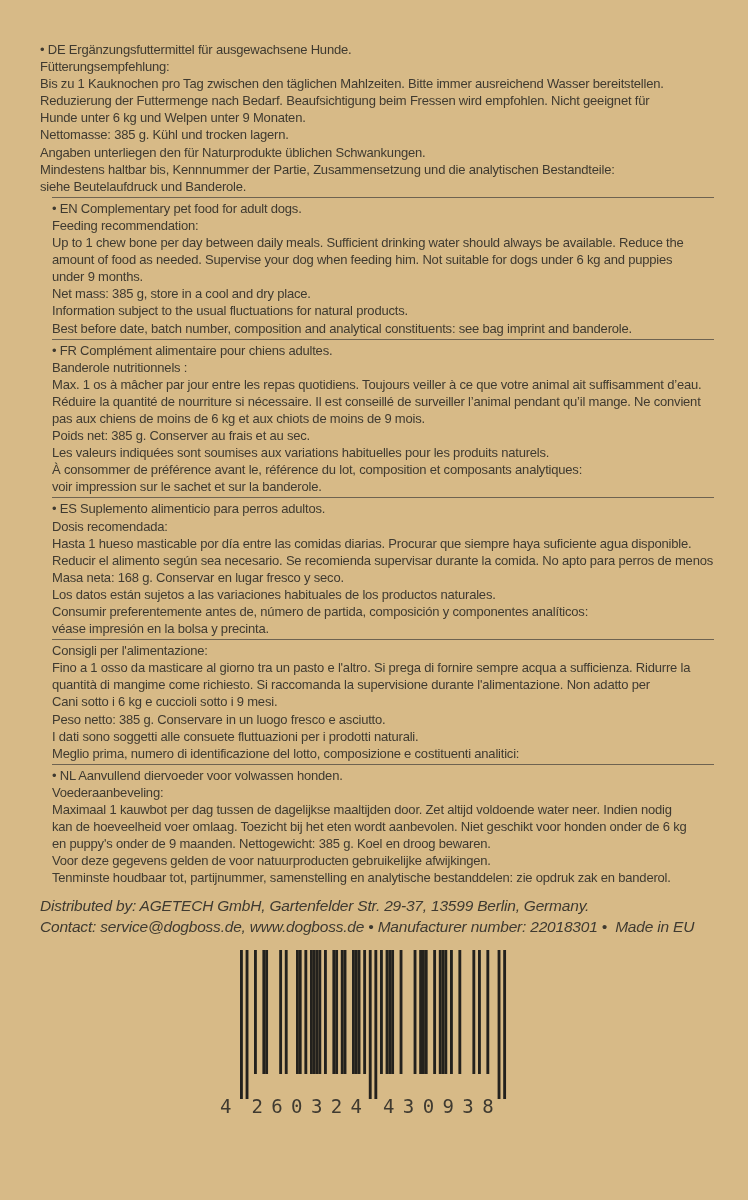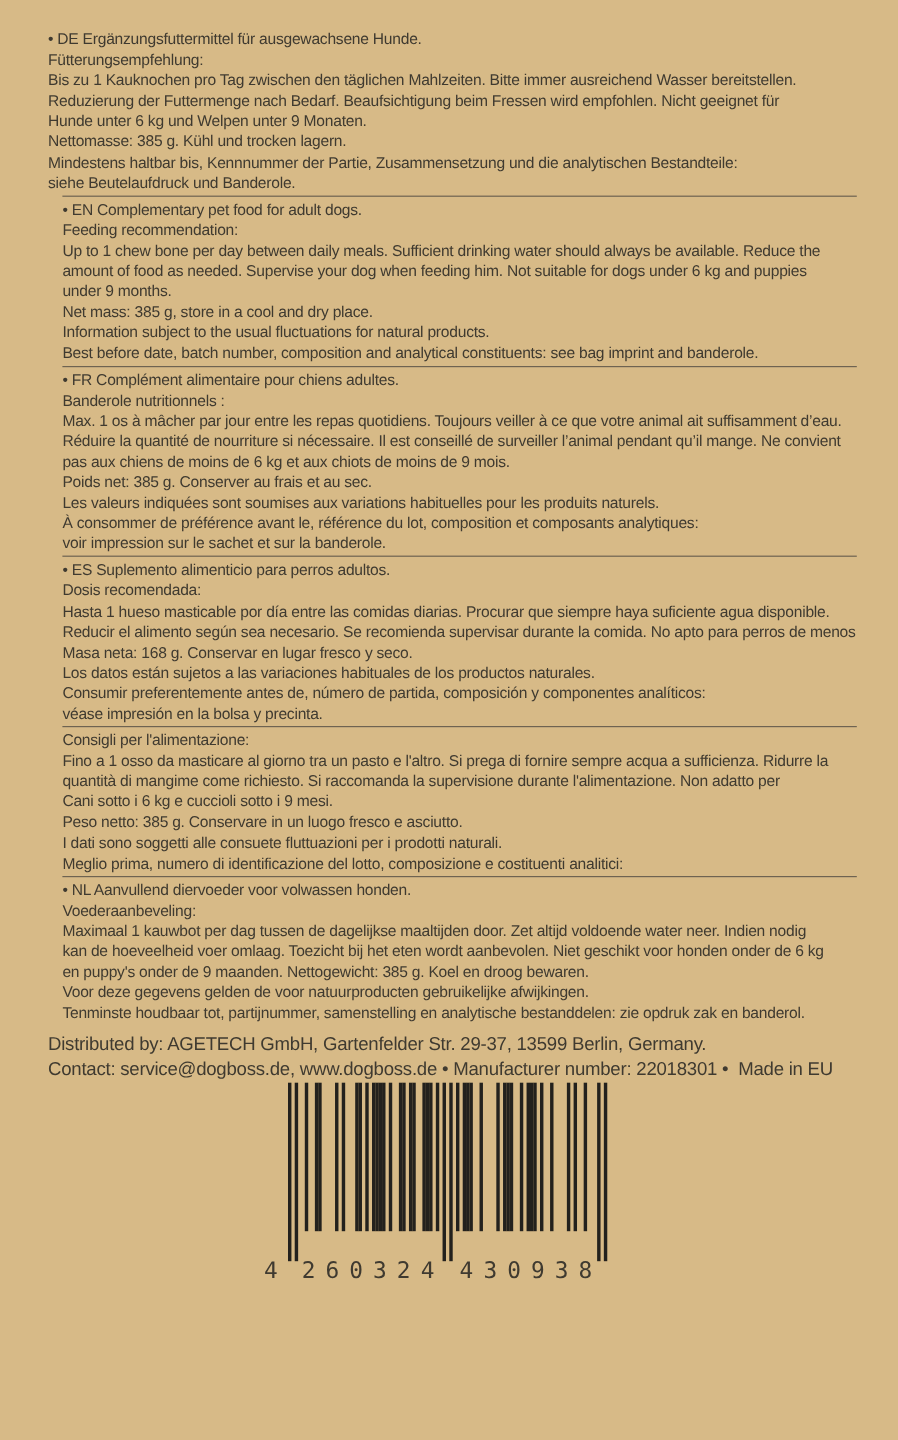--- a/index.html
+++ b/index.html
@@ -14,37 +14,38 @@
     font-family: "Liberation Sans", sans-serif;
     color: var(--fg, #3f3a30);
     -webkit-font-smoothing: antialiased;
   }
   .label {
     position: relative;
     width: 748px;
     height: 1200px;
   }
   .sections {
-    padding: 22px 34px 0 40px;
+    padding: 39px 34px 0 40px;
   }
   .section {
     padding: 2px 0;
   }
   .section + .section {
     border-top: 1px solid var(--divider, #6e6351);
     margin-left: 12px;
   }
   .line {
     font-size: 13px;
     line-height: 17.1px;
     letter-spacing: -0.2px;
     white-space: nowrap;
   }
   .distributor {
-    margin: 6px 34px 0 40px;
+    margin: 6px 34px 13px 40px;
+    font-style: italic;
   }
   .dist-line {
     font-size: 15.5px;
     line-height: 21px;
     letter-spacing: -0.2px;
     white-space: nowrap;
   }
   .barcode {
     margin-left: 216px;
     width: 294px;
@@ -59,20 +60,21 @@
 
 <div class="label">
   <div class="sections">
       <div class="section">
         <div class="line">• DE Ergänzungsfuttermittel für ausgewachsene Hunde.</div>
         <div class="line">Fütterungsempfehlung:</div>
         <div class="line">Bis zu 1 Kauknochen pro Tag zwischen den täglichen Mahlzeiten. Bitte immer ausreichend Wasser bereitstellen.</div>
         <div class="line">Reduzierung der Futtermenge nach Bedarf. Beaufsichtigung beim Fressen wird empfohlen. Nicht geeignet für</div>
         <div class="line">Hunde unter 6 kg und Welpen unter 9 Monaten.</div>
         <div class="line">Nettomasse: 385 g. Kühl und trocken lagern.</div>
+        <div class="line">Angaben unterliegen den für Naturprodukte üblichen Schwankungen.</div>
         <div class="line">Mindestens haltbar bis, Kennnummer der Partie, Zusammensetzung und die analytischen Bestandteile:</div>
         <div class="line">siehe Beutelaufdruck und Banderole.</div>
       </div>
       <div class="section">
         <div class="line">• EN Complementary pet food for adult dogs.</div>
         <div class="line">Feeding recommendation:</div>
         <div class="line">Up to 1 chew bone per day between daily meals. Sufficient drinking water should always be available. Reduce the</div>
         <div class="line">amount of food as needed. Supervise your dog when feeding him. Not suitable for dogs under 6 kg and puppies</div>
         <div class="line">under 9 months.</div>
         <div class="line">Net mass: 385 g, store in a cool and dry place.</div>

